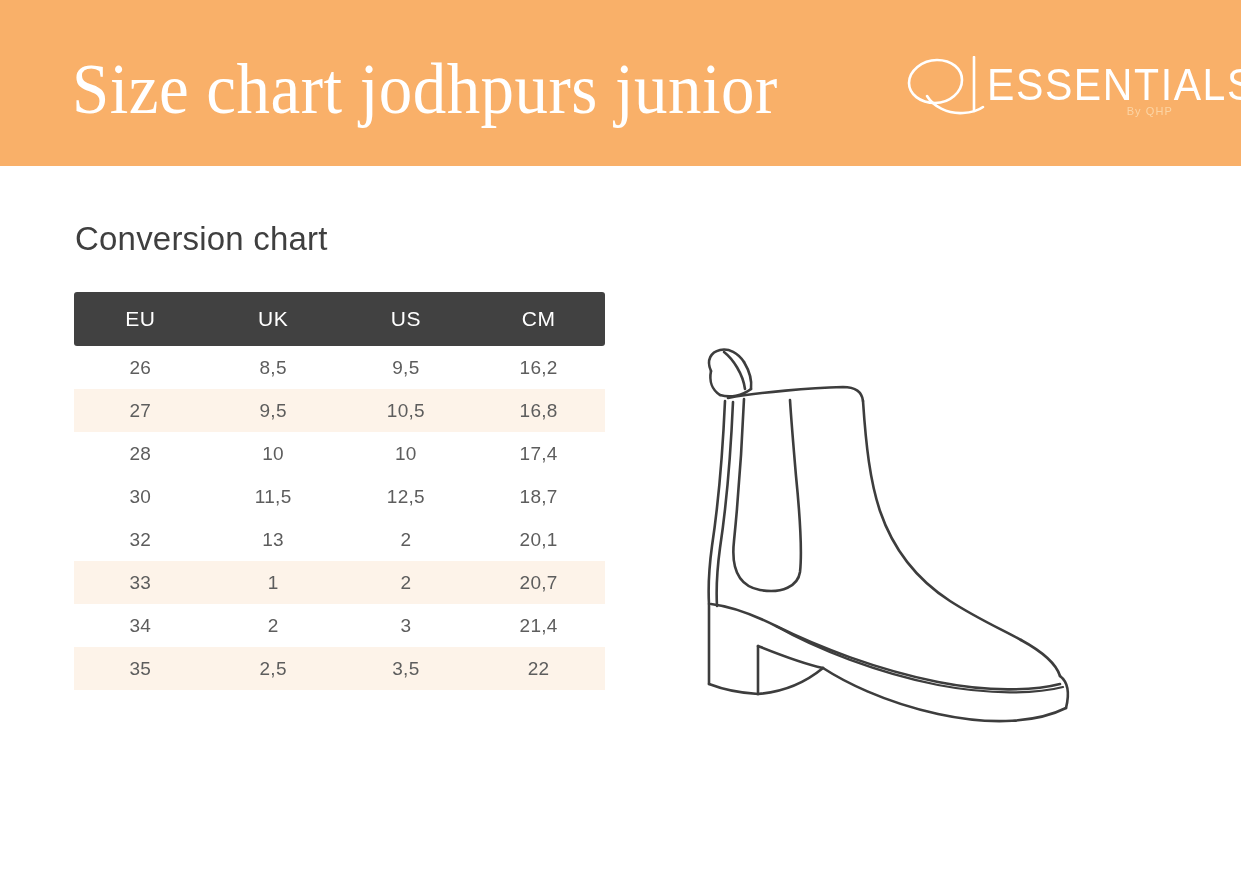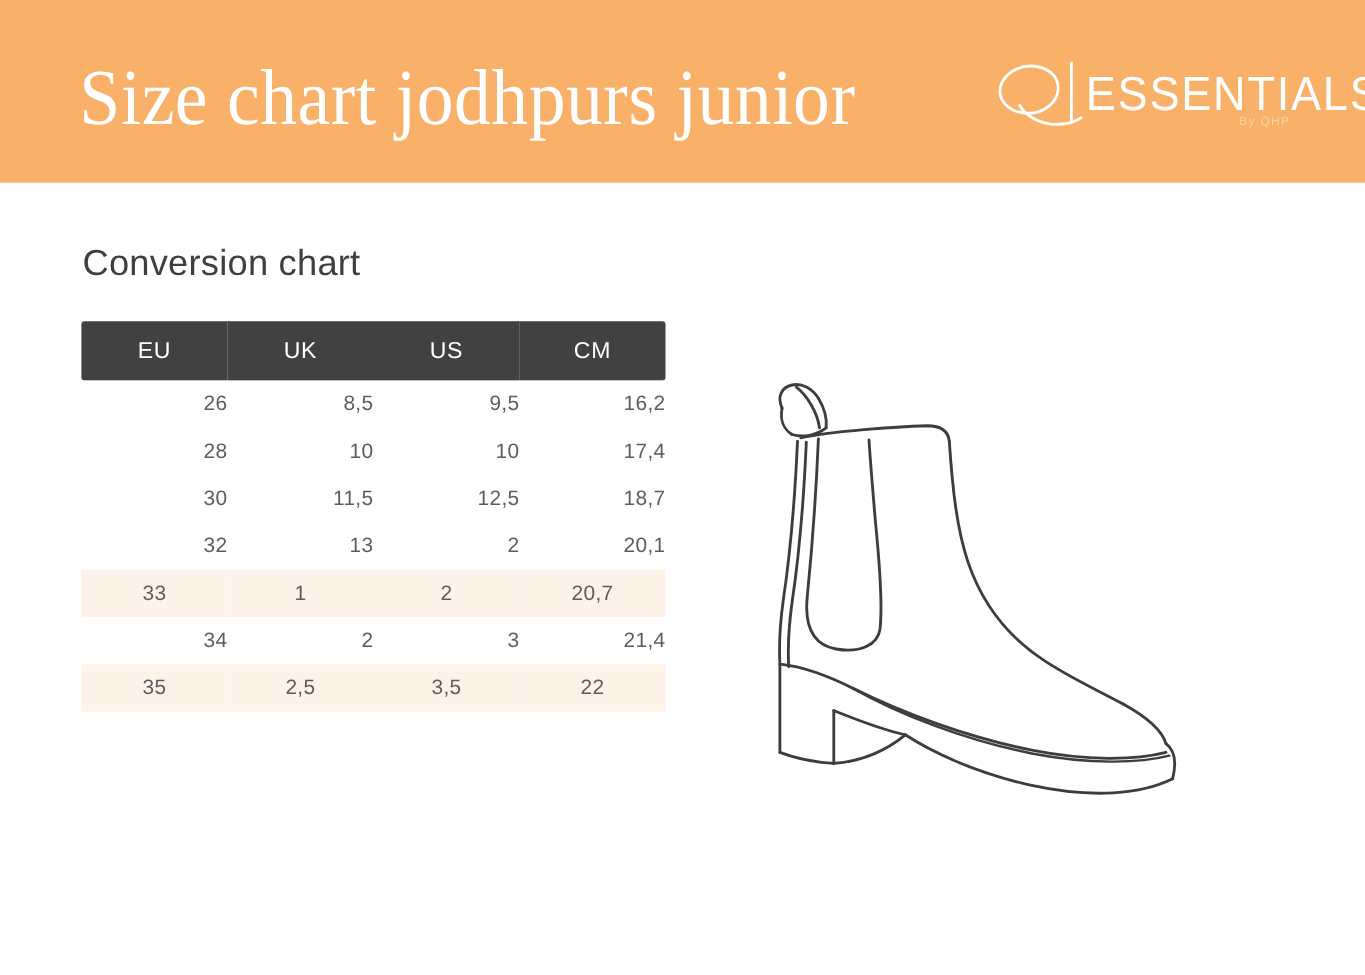--- a/index.html
+++ b/index.html
@@ -119,21 +119,21 @@
   .conv-table td {
     font-family: "Liberation Sans", sans-serif;
     font-size: 19px;
     color: #5d5d5d;
     height: 43px;
     text-align: center;
     vertical-align: middle;
     padding: 0;
     letter-spacing: 0.3px;
   }
-  .conv-table tbody tr.odd td  { background: #ffffff; text-align: right; }
+  .conv-table tbody tr.odd td  { background: #ffffff; }
   .conv-table tbody tr.even td { background: #fdf3e9; }
 
   
   .boot-wrap {
     position: absolute;
     left: 688px;
     top: 336px;
     width: 470px;
     height: 430px;
   }
@@ -169,20 +169,26 @@
       <th>CM</th>
     </tr>
   </thead>
   <tbody>
     <tr class="odd">
       <td>26</td>
       <td>8,5</td>
       <td>9,5</td>
       <td>16,2</td>
     </tr>
+    <tr class="even">
+      <td>27</td>
+      <td>9,5</td>
+      <td>10,5</td>
+      <td>16,8</td>
+    </tr>
     <tr class="odd">
       <td>28</td>
       <td>10</td>
       <td>10</td>
       <td>17,4</td>
     </tr>
     <tr class="odd">
       <td>30</td>
       <td>11,5</td>
       <td>12,5</td>

